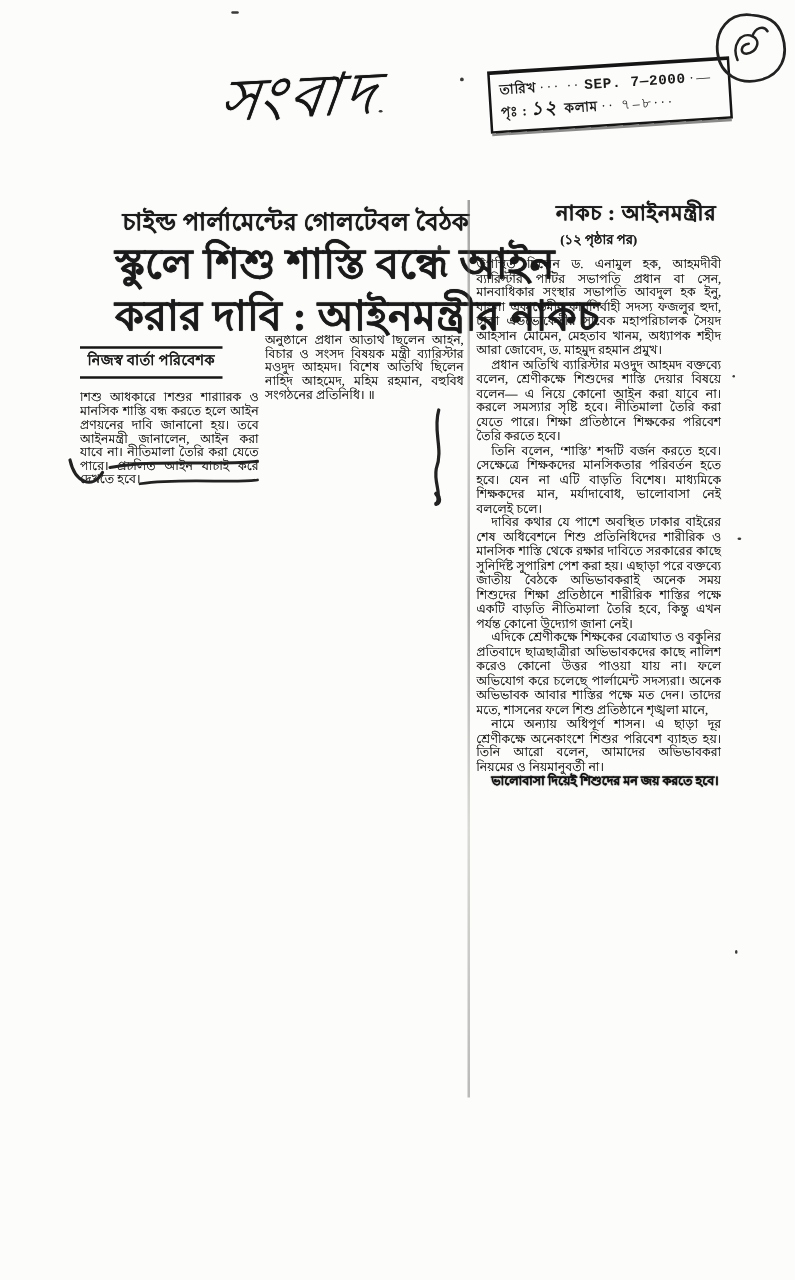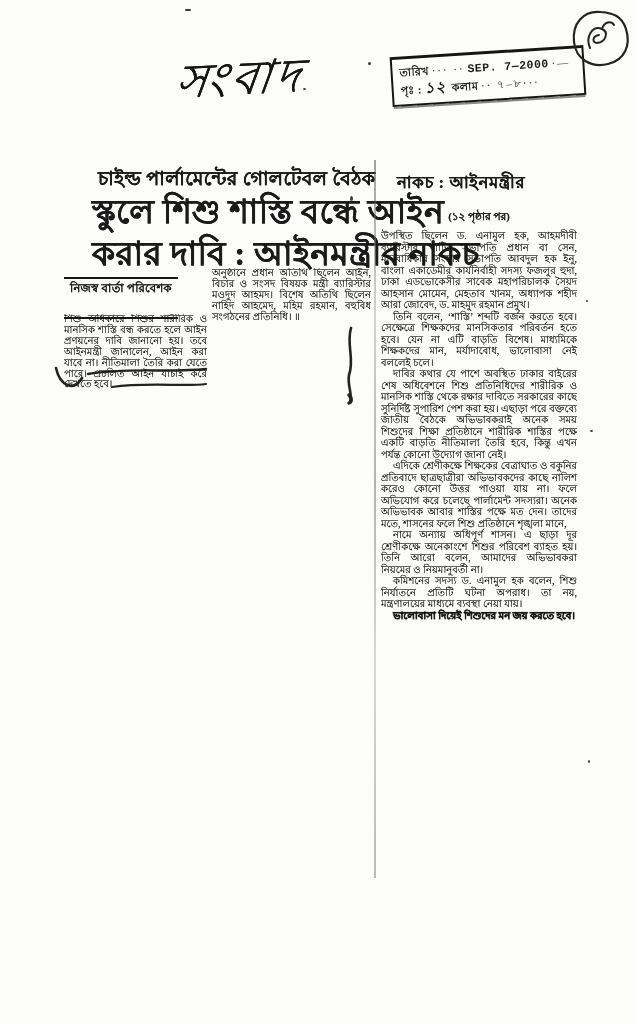--- a/index.html
+++ b/index.html
@@ -64,21 +64,21 @@
   .headline{
     position:absolute;left:60px;top:191px;width:316px;
     font-weight:700;font-size:33px;line-height:42px;
     letter-spacing:.3px;
   }
   .headline .hl{white-space:nowrap;display:block;}
   .byline{
     position:absolute;left:64px;top:277px;width:114px;
     font-size:11.5px;font-weight:700;text-align:center;
     border-top:2px solid #161616;border-bottom:2px solid #161616;
-    padding:1px 0 18px 0;letter-spacing:.3px;
+    padding:1px 0 2px 0;letter-spacing:.3px;
   }
   .bodycol{
     position:absolute;
     font-size:10px;line-height:10.9px;
     text-align:justify;overflow:hidden;
   }
   .bodycol p{margin:0;}
   .bodycol p + p{text-indent:11px;}
   .col1{left:64px;top:300px;width:143px;height:94px;margin-top:14px;}
   .col2{left:212px;top:268px;width:159px;height:131px;}
@@ -89,22 +89,22 @@
     background:linear-gradient(#444 0%,#aaa 22%,#666 45%,#b5b5b0 70%,#777 100%);
     opacity:.5;
   }
 
   
   .cont{
     position:absolute;left:381px;top:156px;width:196px;height:724px;
     overflow:hidden;
   }
   .cont-title{
-    font-size:16.5px;font-weight:700;text-align:left;
-    letter-spacing:.6px;line-height:22px;margin:16px;
+    font-size:16.5px;font-weight:700;text-align:right;
+    letter-spacing:.6px;line-height:22px;margin:4px;
   }
   .cont-note{
     font-size:10.5px;font-weight:700;text-align:center;
     margin:1px 0 7px 0;line-height:13px;
   }
   .cont p.body{
     margin:0;font-size:10px;line-height:11.5px;text-align:justify;
   }
   .cont p.body + p.body{text-indent:12px;}
   .closing{
@@ -172,25 +172,25 @@
     <path d="M8 3 C3 20,12 34,6 50 C4 61,10 69,7 77" stroke-width="2.6"></path>
     <path d="M6 70 C9 73,9 77,6 78" stroke-width="3.4"></path>
   </svg>
 
   <div class="vrule"></div>
 
   <div class="cont">
     <p class="cont-title smudge">নাকচ : আইনমন্ত্রীর</p>
     <p class="cont-note soft">(১২ পৃষ্ঠার পর)</p>
     <p class="body soft">উপস্থিত ছিলেন ড. এনামুল হক, আহমদীবী ব্যারিস্টার পাটির সভাপতি প্রধান বা সেন, মানবাধিকার সংস্থার সভাপতি আবদুল হক ইনু, বাংলা একাডেমীর কার্যনির্বাহী সদস্য ফজলুর হুদা, ঢাকা এডভোকেসীর সাবেক মহাপরিচালক সৈয়দ আহসান মোমেন, মেহতাব খানম, অধ্যাপক শহীদ আরা জোবেদ, ড. মাহমুদ রহমান প্রমুখ।</p>
+    <p class="body soft">প্রধান অতিথি ব্যারিস্টার মওদুদ আহমদ বক্তব্যে বলেন, শ্রেণীকক্ষে শিশুদের শাস্তি দেয়ার বিষয়ে বলেন— এ নিয়ে কোনো আইন করা যাবে না। করলে সমস্যার সৃষ্টি হবে। নীতিমালা তৈরি করা যেতে পারে। শিক্ষা প্রতিষ্ঠানে শিক্ষকের পরিবেশ তৈরি করতে হবে।</p>
     <p class="body soft">তিনি বলেন, ‘শাস্তি’ শব্দটি বর্জন করতে হবে। সেক্ষেত্রে শিক্ষকদের মানসিকতার পরিবর্তন হতে হবে। যেন না এটি বাড়তি বিশেষ। মাধ্যমিকে শিক্ষকদের মান, মর্যাদাবোধ, ভালোবাসা নেই বললেই চলে।</p>
     <p class="body soft">দাবির কথার যে পাশে অবস্থিত ঢাকার বাইরের শেষ অধিবেশনে শিশু প্রতিনিধিদের শারীরিক ও মানসিক শাস্তি থেকে রক্ষার দাবিতে সরকারের কাছে সুনির্দিষ্ট সুপারিশ পেশ করা হয়। এছাড়া পরে বক্তব্যে জাতীয় বৈঠকে অভিভাবকরাই অনেক সময় শিশুদের শিক্ষা প্রতিষ্ঠানে শারীরিক শাস্তির পক্ষে একটি বাড়তি নীতিমালা তৈরি হবে, কিন্তু এখন পর্যন্ত কোনো উদ্যোগ জানা নেই।</p>
     <p class="body soft">এদিকে শ্রেণীকক্ষে শিক্ষকের বেত্রাঘাত ও বকুনির প্রতিবাদে ছাত্রছাত্রীরা অভিভাবকদের কাছে নালিশ করেও কোনো উত্তর পাওয়া যায় না। ফলে অভিযোগ করে চলেছে পার্লামেন্ট সদস্যরা। অনেক অভিভাবক আবার শাস্তির পক্ষে মত দেন। তাদের মতে, শাসনের ফলে শিশু প্রতিষ্ঠানে শৃঙ্খলা মানে,</p>
     <p class="body soft">নামে অন্যায় অধিপূর্ণ শাসন। এ ছাড়া দূর শ্রেণীকক্ষে অনেকাংশে শিশুর পরিবেশ ব্যাহত হয়। তিনি আরো বলেন, আমাদের অভিভাবকরা নিয়মের ও নিয়মানুবর্তী না।</p>
-    <p class="body soft">কমিশনের সদস্য ড. এনামুল হক বলেন, শিশু নির্যাতনে প্রতিটি ঘটনা অপরাধ। তা নয়, মন্ত্রণালয়ের মাধ্যমে ব্যবস্থা নেয়া যায়।</p>
     <p class="body closing">ভালোবাসা দিয়েই শিশুদের মন জয় করতে হবে।</p>
   </div>
 
   <div class="speck" style="left:185px;top:9px;width:6px;height:2px;border-radius:1px;"></div>
   <div class="speck" style="left:368px;top:62px;width:3px;height:3px;"></div>
   <div class="speck" style="left:303px;top:88px;width:3px;height:2px;"></div>
   <div class="speck" style="left:350px;top:196px;width:3px;height:5px;"></div>
   <div class="speck" style="left:586px;top:300px;width:2px;height:2px;"></div>
   <div class="speck" style="left:590px;top:430px;width:3px;height:2px;"></div>
   <div class="speck" style="left:588px;top:760px;width:2px;height:3px;"></div>

